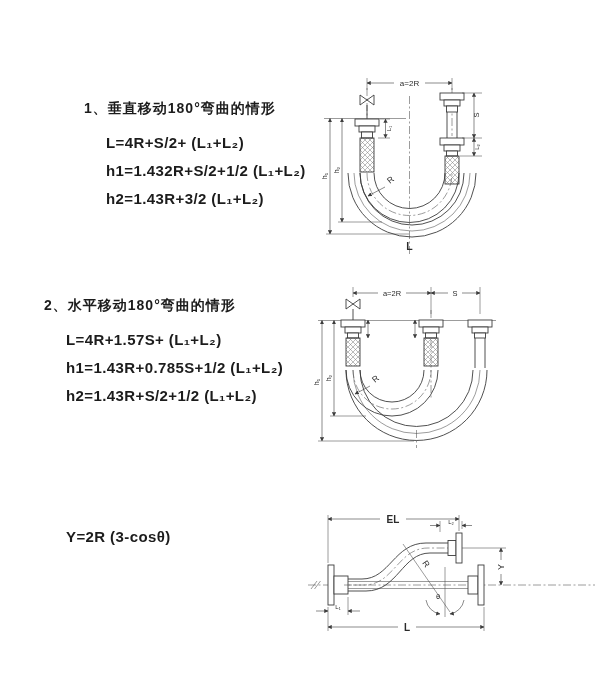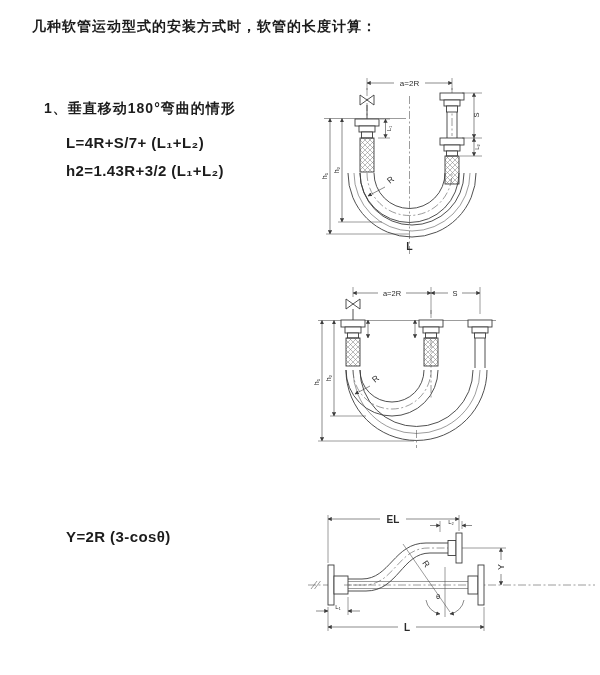--- a/index.html
+++ b/index.html
@@ -17,26 +17,26 @@
   .dwgf{stroke:#3c3c3c;stroke-width:.9;fill:#ffffff;}
   .thin{stroke:#4a4a4a;stroke-width:.55;fill:none;}
   .dd{stroke:#4a4a4a;stroke-width:.55;fill:none;stroke-dasharray:8 2.5 2 2.5;}
   .dim{stroke:#3c3c3c;stroke-width:.6;fill:none;}
 </style>
 </head>
 <body>
 
 <div class="page">
 
-  <div class="doc-title">几种软管运动型式的安装方式时，软管的长度计算：</div>
-
-  <div class="section" style="top:100px;">
+
+  <div class="section" style="top:100px;margin-left:40px;">
     <div class="sec-heading">1、垂直移动180°弯曲的情形</div>
     <div class="formulas">
-      <div class="formula">L=4R+S/7+ (L₁+L₂)</div>
+      <div class="formula">L=4R+S/2+ (L₁+L₂)</div>
+      <div class="formula">h1=1.432R+S/2+1/2 (L₁+L₂)</div>
       <div class="formula">h2=1.43R+3/2 (L₁+L₂)</div>
     </div>
   </div>
 
   <div class="diagram" style="left:310px;top:70px;">
     <svg width="280" height="190" viewBox="0 0 280 190">
       <defs>
         <marker id="arr1" viewBox="0 0 10 10" refX="9" refY="5" markerWidth="7" markerHeight="7" orient="auto-start-reverse">
           <path d="M0 0 L10 5 L0 10 z" fill="#3c3c3c"></path>
         </marker>
@@ -96,20 +96,28 @@
       <path class="dim" d="M164 68 V86" marker-start="url(#arr1)" marker-end="url(#arr1)"></path>
       <text font-size="6" text-anchor="middle" transform="rotate(-90 169 77)" x="169" y="77">L₂</text>
 
       <path class="dim" d="M75 117 L58 126" marker-end="url(#arr1)"></path>
       <text font-size="8.5" transform="rotate(-40 80 114)" x="80" y="114">R</text>
 
       <text x="99.5" y="180" font-size="10.5" font-weight="bold" text-anchor="middle">L</text>
     </svg>
   </div>
 
+  <div class="section" style="top:297px;">
+    <div class="sec-heading">2、水平移动180°弯曲的情形</div>
+    <div class="formulas">
+      <div class="formula">L=4R+1.57S+ (L₁+L₂)</div>
+      <div class="formula">h1=1.43R+0.785S+1/2 (L₁+L₂)</div>
+      <div class="formula">h2=1.43R+S/2+1/2 (L₁+L₂)</div>
+    </div>
+  </div>
 
   <div class="diagram" style="left:308px;top:282px;">
     <svg width="290" height="180" viewBox="0 0 290 180">
       <defs>
         <marker id="arr2" viewBox="0 0 10 10" refX="9" refY="5" markerWidth="7" markerHeight="7" orient="auto-start-reverse">
           <path d="M0 0 L10 5 L0 10 z" fill="#3c3c3c"></path>
         </marker>
         <pattern id="braid2" width="5" height="5" patternUnits="userSpaceOnUse">
           <path d="M0 5 L5 0 M0 0 L5 5" stroke="#7a7a7a" stroke-width="0.5"></path>
         </pattern>

